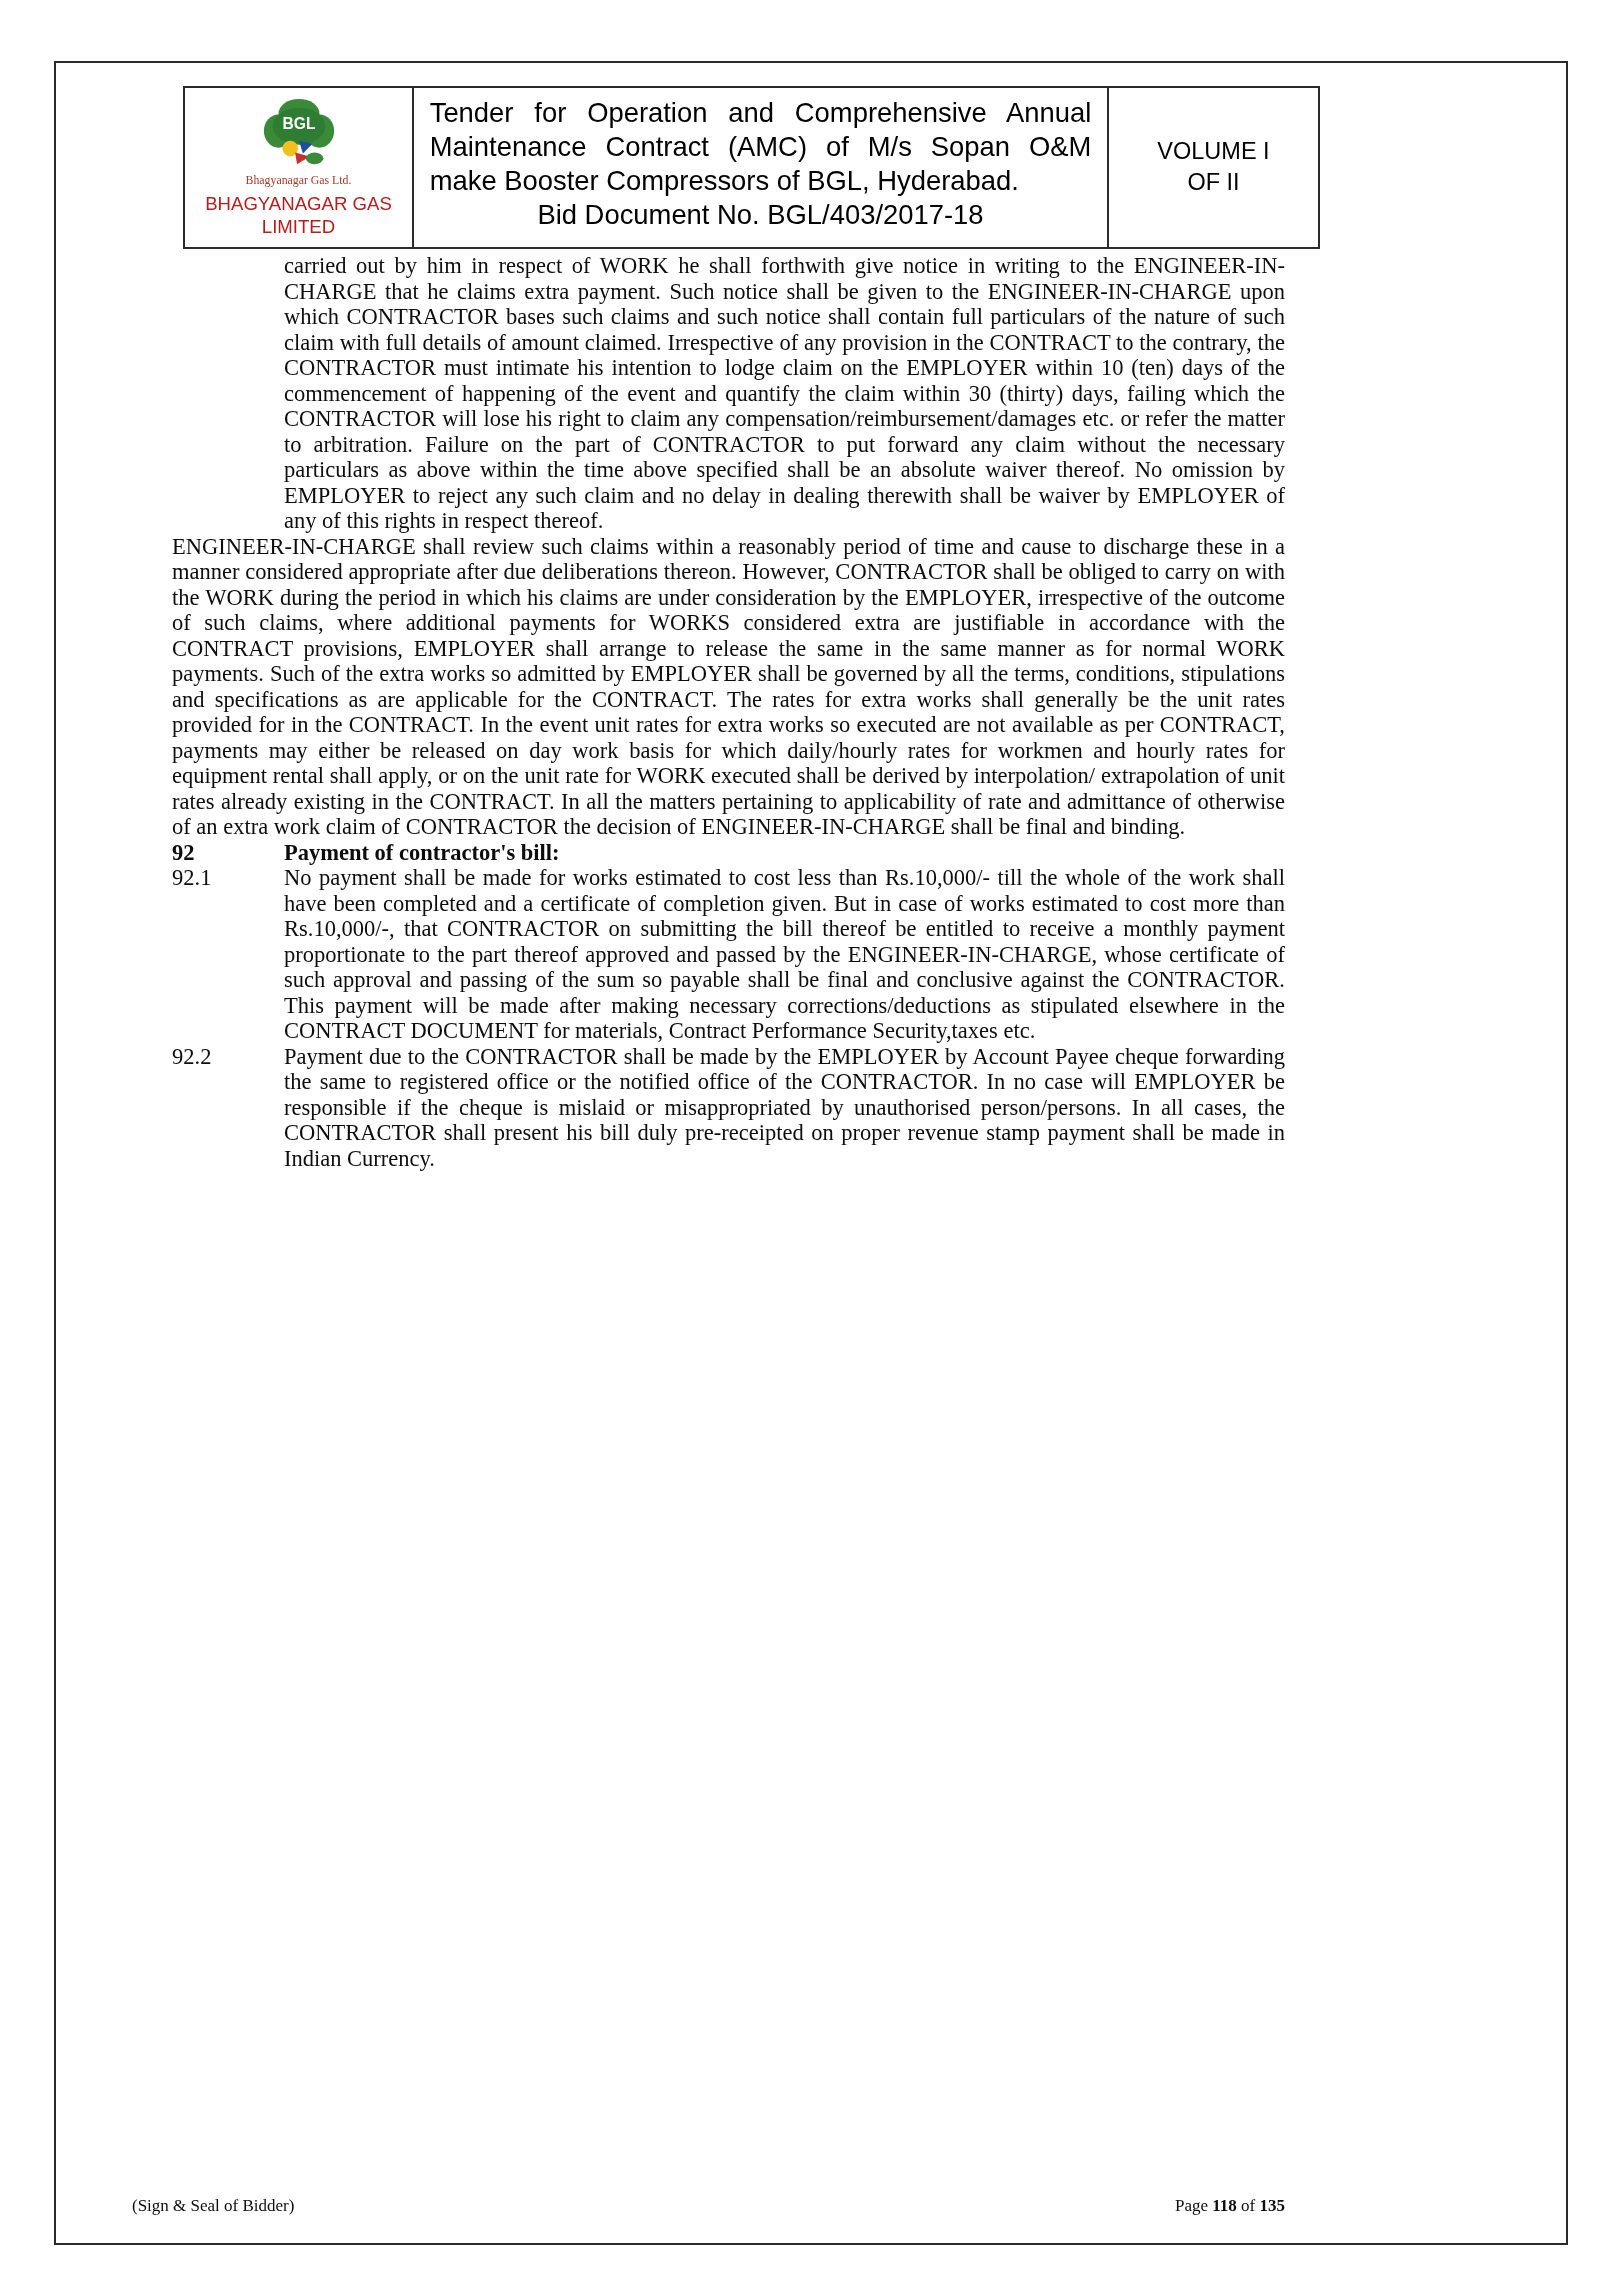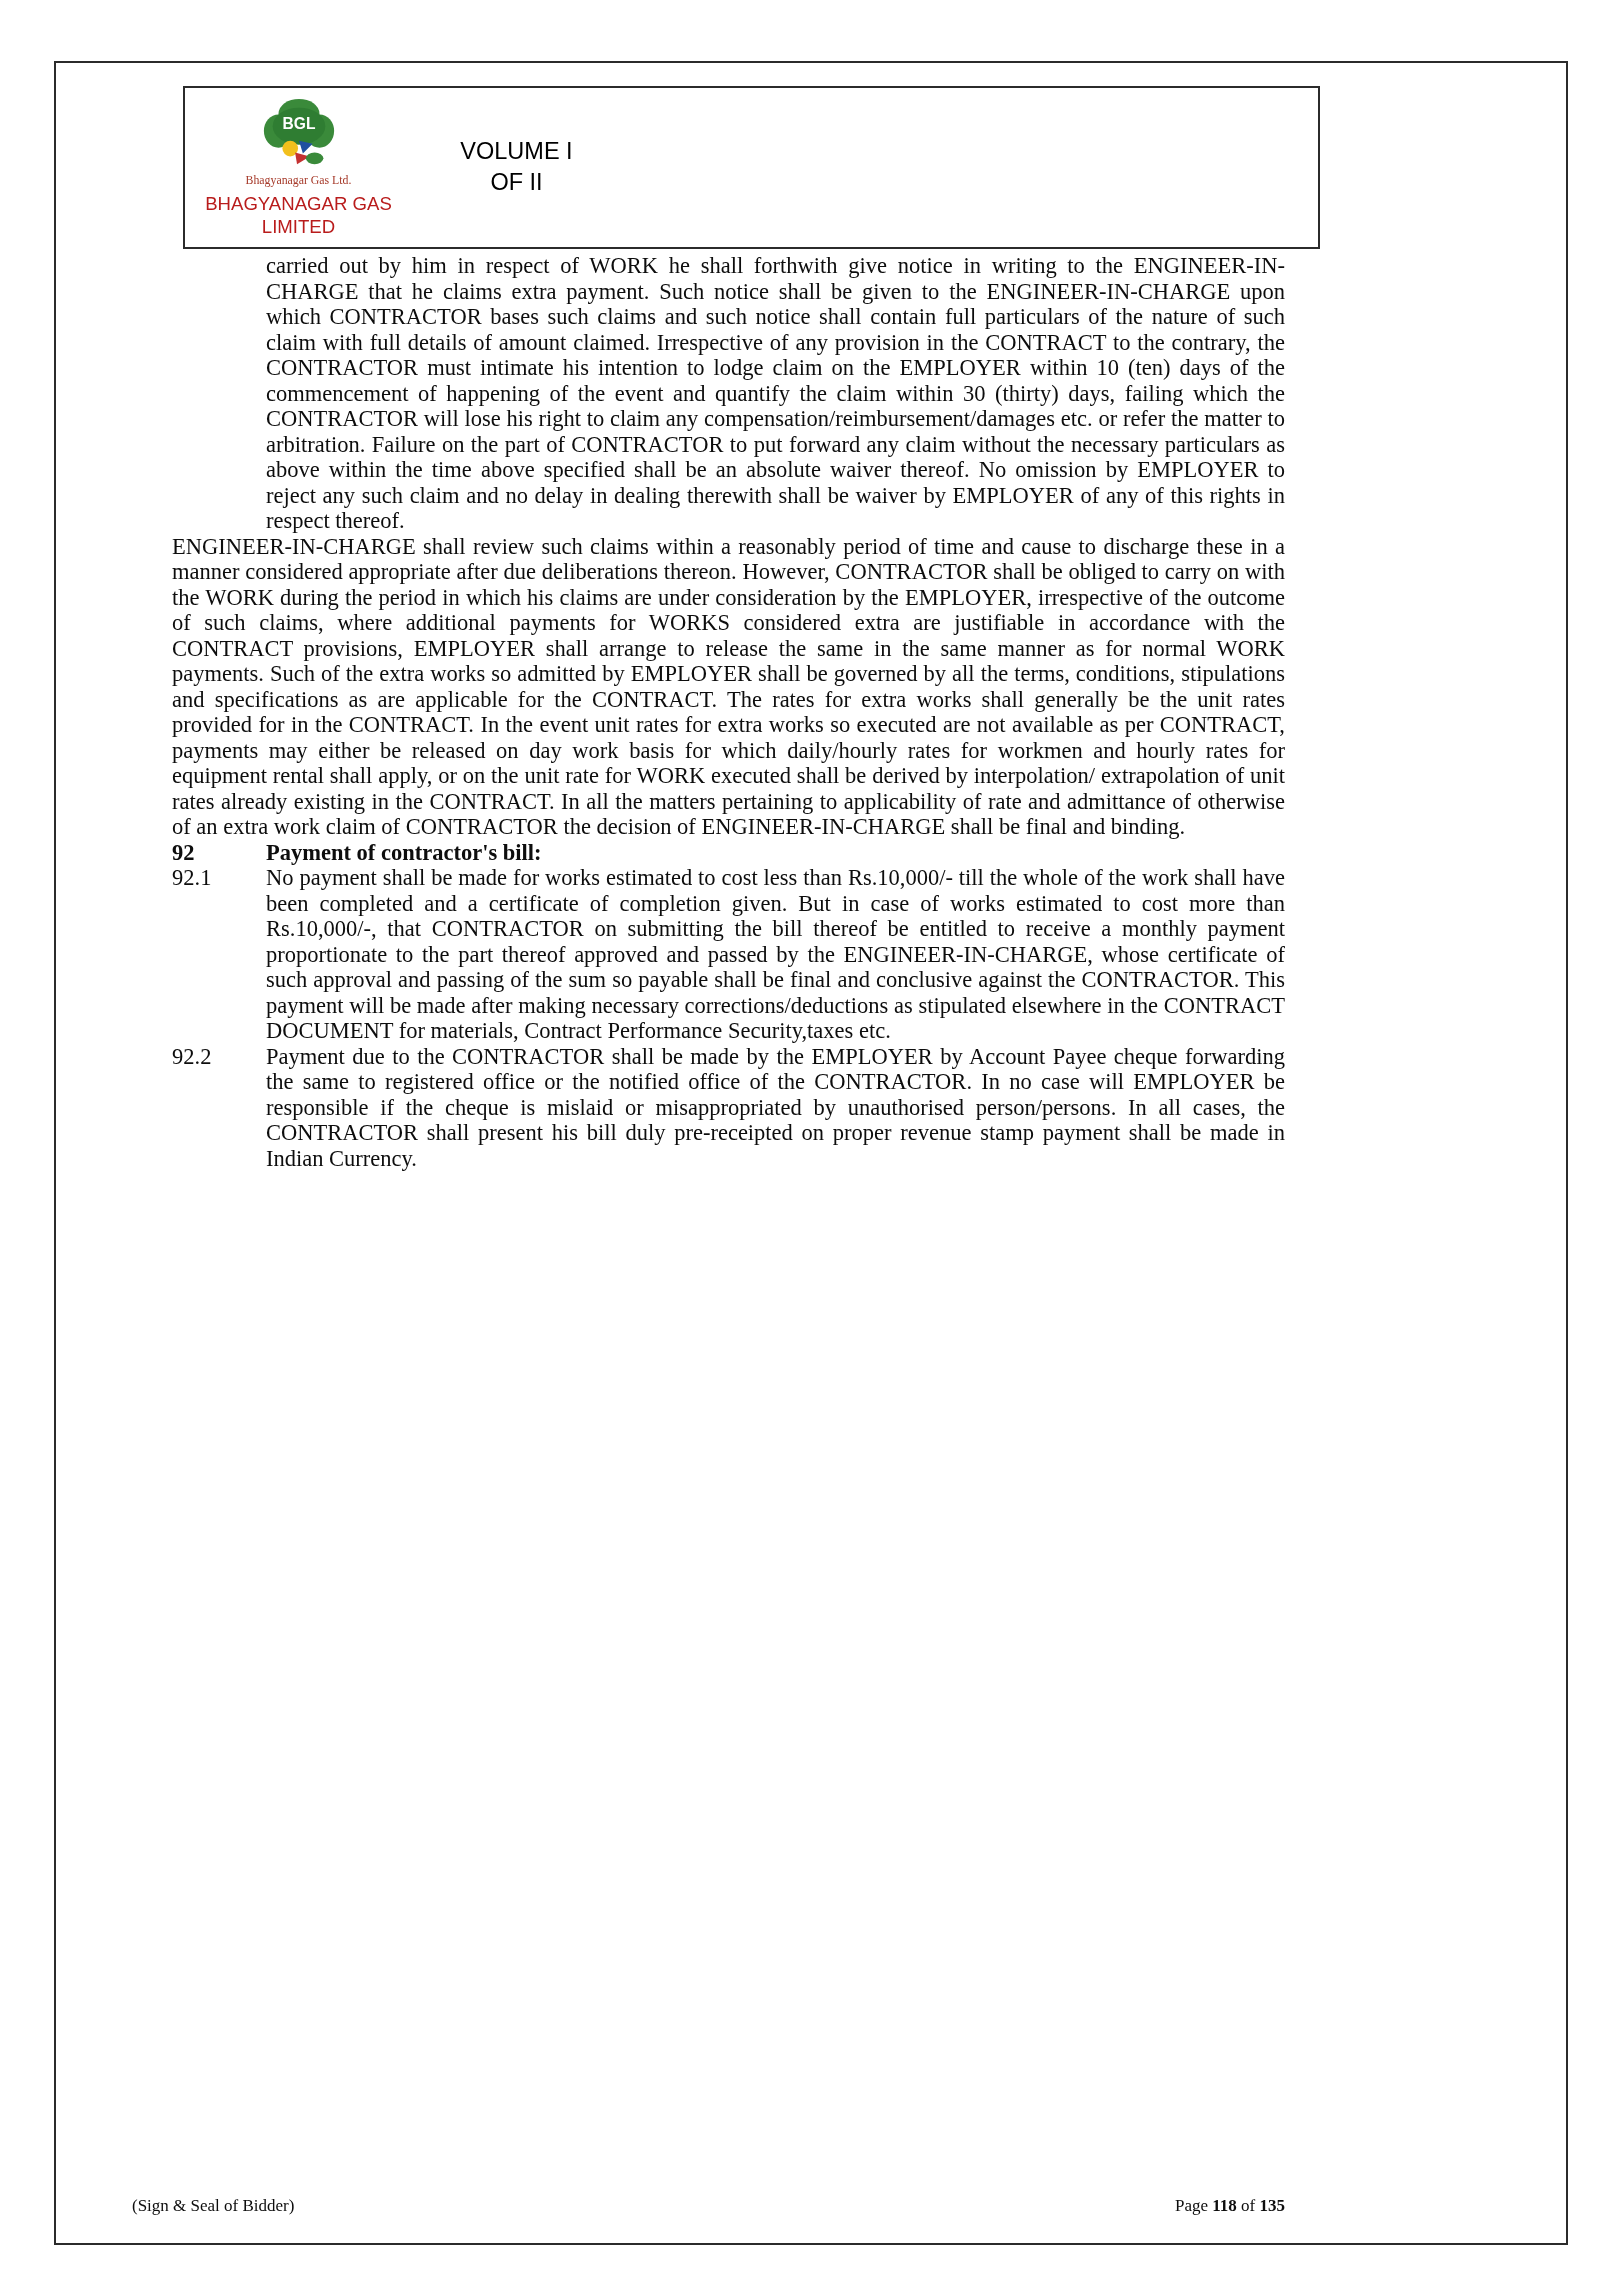--- a/index.html
+++ b/index.html
@@ -77,21 +77,21 @@
   }
   
   .body-block {
     position: absolute;
     left: 172px; top: 253px;
     width: 1113px;
     font-size: 22.5px;
     line-height: 25.5px;
     color: #0d0d0d;
   }
-  .clause { display: flex; }
+  .clause { display: flex; gap: 18px; }
   .clause-num { width: 94px; flex-shrink: 0; }
   .clause-body { flex: 1; text-align: justify; }
   .heading-row .clause-num,
   .heading-row .clause-body { font-weight: bold; }
   .heading-row .clause-body { text-align: left; }
   
   .footer {
     position: absolute;
     left: 132px; top: 2172px;
     width: 1153px;
@@ -121,20 +121,24 @@
         <circle cx="39" cy="56" r="8" fill="#f2c01d"></circle>
         <path d="M48 48 L62 51 L52 61 Z" fill="#1f4fa0"></path>
         <path d="M44 60 L59 64 L46 72 Z" fill="#c43131"></path>
         <ellipse cx="64" cy="66" rx="9" ry="6" fill="#3a8a3a"></ellipse>
       </g>
     </svg>
     <div class="logo-subtext">Bhagyanagar Gas Ltd.</div>
     <div class="org-name">BHAGYANAGAR GAS LIMITED</div>
   </div>
 
+  <div class="cell-title">
+    <div class="title-main">Tender for Operation and Comprehensive Annual Maintenance Contract (AMC) of M/s Sopan O&amp;M make Booster Compressors of BGL, Hyderabad.</div>
+    <div class="title-bid">Bid Document No. BGL/403/2017-18</div>
+  </div>
 
   <div class="cell-volume">
     <div>VOLUME I</div>
     <div>OF II</div>
   </div>
 
 </div>
 
 <div class="body-block">
 

